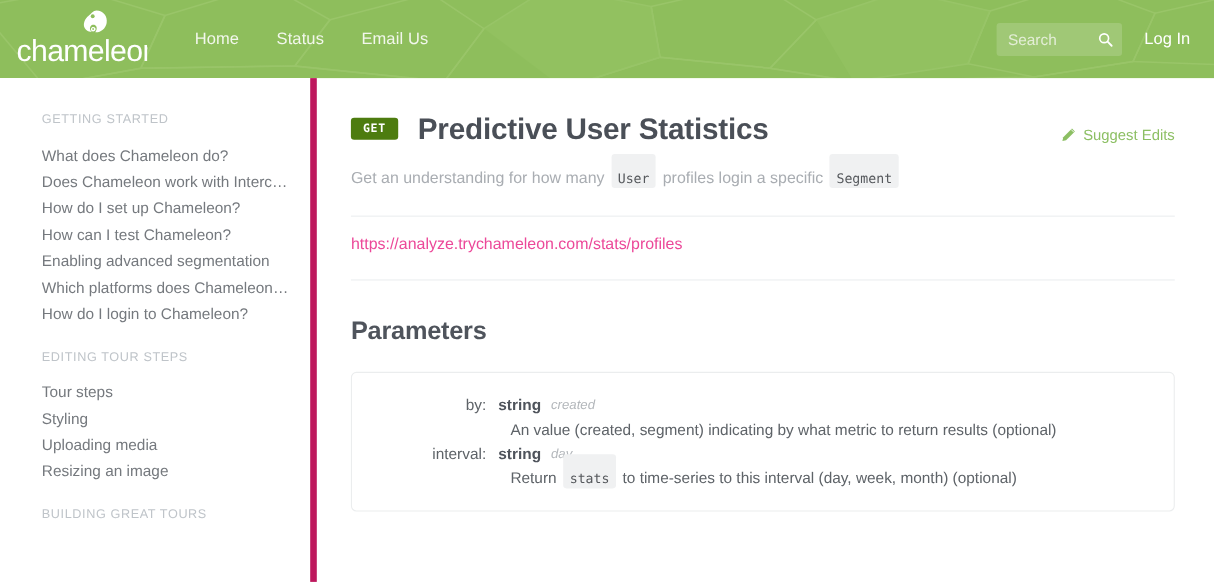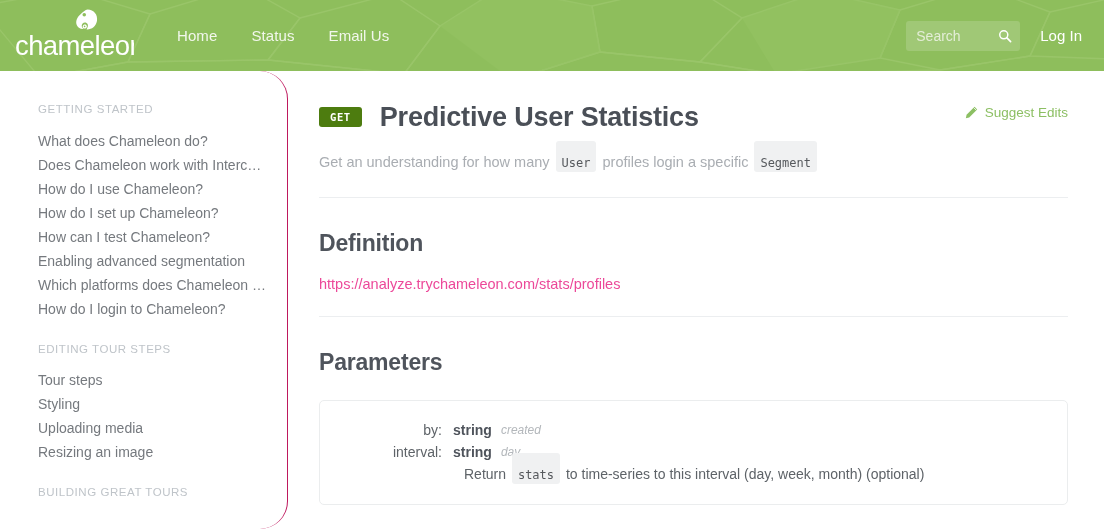--- a/index.html
+++ b/index.html
@@ -103,25 +103,24 @@
     display: flex;
     height: 458px;
     position: relative;
   }
 
   
   .sidebar {
     width: 288px;
     box-sizing: border-box;
     padding: 32px 18px 0 38px;
-    border-right: 1px solid #be185d;
+    border-right: 6px solid #be185d;
     height: 458px;
     overflow: hidden;
     background: #fff;
-    border-radius: 28px;
   }
   .side-group { margin-bottom: 18px; }
   .side-title {
     color: #bfc4c9;
     font-size: 11.5px;
     letter-spacing: 0.55px;
     margin-bottom: 14px;
     text-transform: uppercase;
   }
   .side-item {
@@ -169,21 +168,21 @@
   .page-title {
     font-size: 27px;
     font-weight: bold;
     color: #4a4f57;
     margin-left: 18px;
     letter-spacing: -0.2px;
   }
   .suggest-edits {
     position: absolute;
     right: 0px;
-    top: 6px;
+    top: 16px;
     display: flex;
     align-items: center;
     gap: 7px;
     color: #8cbf63;
     font-size: 13.5px;
     cursor: pointer;
     text-decoration: none;
   }
   .pencil-icon { width: 13px; height: 13px; display: block; }
 
@@ -316,21 +315,20 @@
 </div>
 
 <div class="page">
 
   <aside class="sidebar">
 
     <div class="side-group">
       <div class="side-title">GETTING STARTED</div>
       <div class="side-item">What does Chameleon do?</div>
       <div class="side-item">Does Chameleon work with Intercom?</div>
-      <div class="side-item">How do I use Chameleon?</div>
       <div class="side-item">How do I set up Chameleon?</div>
       <div class="side-item">How can I test Chameleon?</div>
       <div class="side-item">Enabling advanced segmentation</div>
       <div class="side-item">Which platforms does Chameleon suppo...</div>
       <div class="side-item">How do I login to Chameleon?</div>
     </div>
 
     <div class="side-group second">
       <div class="side-title">EDITING TOUR STEPS</div>
       <div class="side-item">Tour steps</div>
@@ -361,33 +359,35 @@
 
     <p class="subtitle">
       <span>Get an understanding for how many</span>
       <code class="chip">User</code>
       <span>profiles login a specific</span>
       <code class="chip">Segment</code>
     </p>
 
     <hr class="rule">
 
-    <h2 class="section-heading">Definition</h2>
     <div class="definition-url">https://analyze.trychameleon.com/stats/profiles</div>
 
     <hr class="rule">
 
     <h2 class="section-heading">Parameters</h2>
 
     <div class="params-box">
 
       <div class="param-row">
         <span class="param-name">by:</span>
         <span class="param-type">string</span>
         <span class="param-default">created</span>
+      </div>
+      <div class="param-desc">
+        <span>An value (created, segment) indicating by what metric to return results (optional)</span>
       </div>
 
       <div class="param-row">
         <span class="param-name">interval:</span>
         <span class="param-type">string</span>
         <span class="param-default">day</span>
       </div>
       <div class="param-desc">
         <span>Return</span>
         <code class="chip">stats</code>

